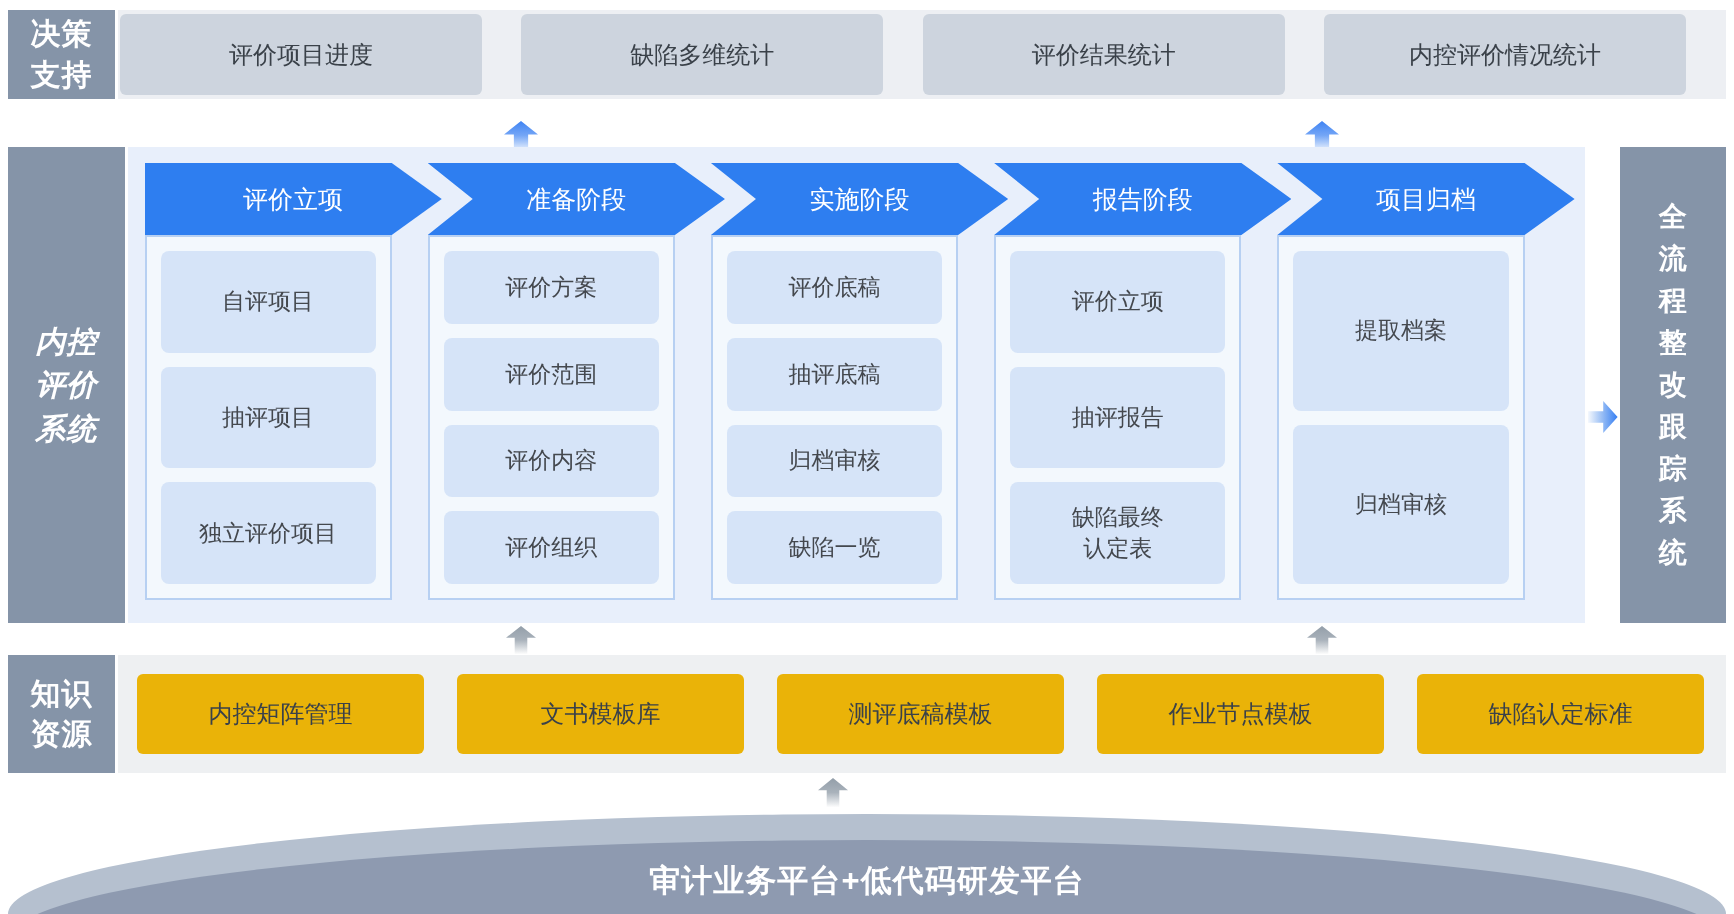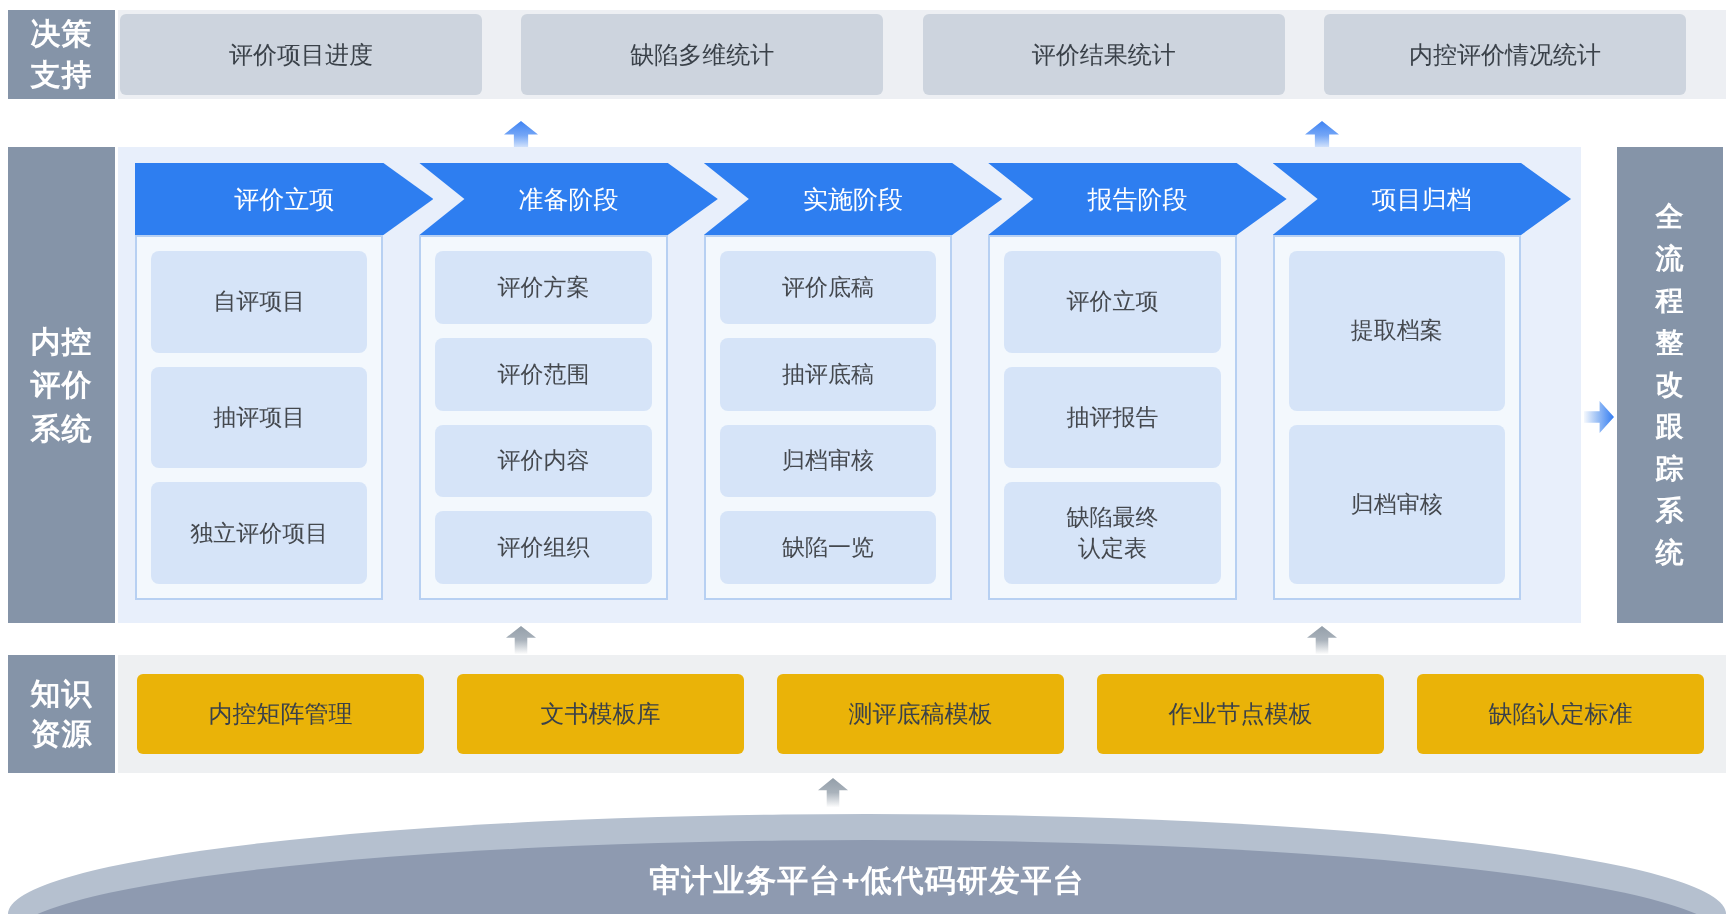--- a/index.html
+++ b/index.html
@@ -42,21 +42,21 @@
     width:34px; height:32px; top:121px;
     background:linear-gradient(180deg,#3f83f3 0%,#74a6f6 45%,rgba(190,215,250,0) 100%);
   }
   .up-arrow.gray {
     width:30px; height:28px;
     background:linear-gradient(180deg,#939ea9 0%,#a9b2bb 50%,rgba(200,206,212,0.05) 100%);
   }
 
   
   .main-band { position:absolute; left:8px; top:147px; width:1718px; height:476px; display:flex; }
-  .main-left-label { width:107px; font-size:30px; line-height:1.45; }
+  .main-left-label { width:117px; font-size:30px; line-height:1.45;font-style:italic; }
   .flow-panel {
     margin-left:3px; width:1463px; background:#e8effb;
     padding:16px 60px 23px 17px;
     display:flex; gap:36px;
   }
   .flow-col { flex:1; display:flex; flex-direction:column; min-width:0; }
   .stage-header { position:relative; height:72px; flex:none; }
   .chev-bg {
     position:absolute; left:0; top:0; height:72px; width:calc(100% + 50px);
     background:#2e7ef0;

